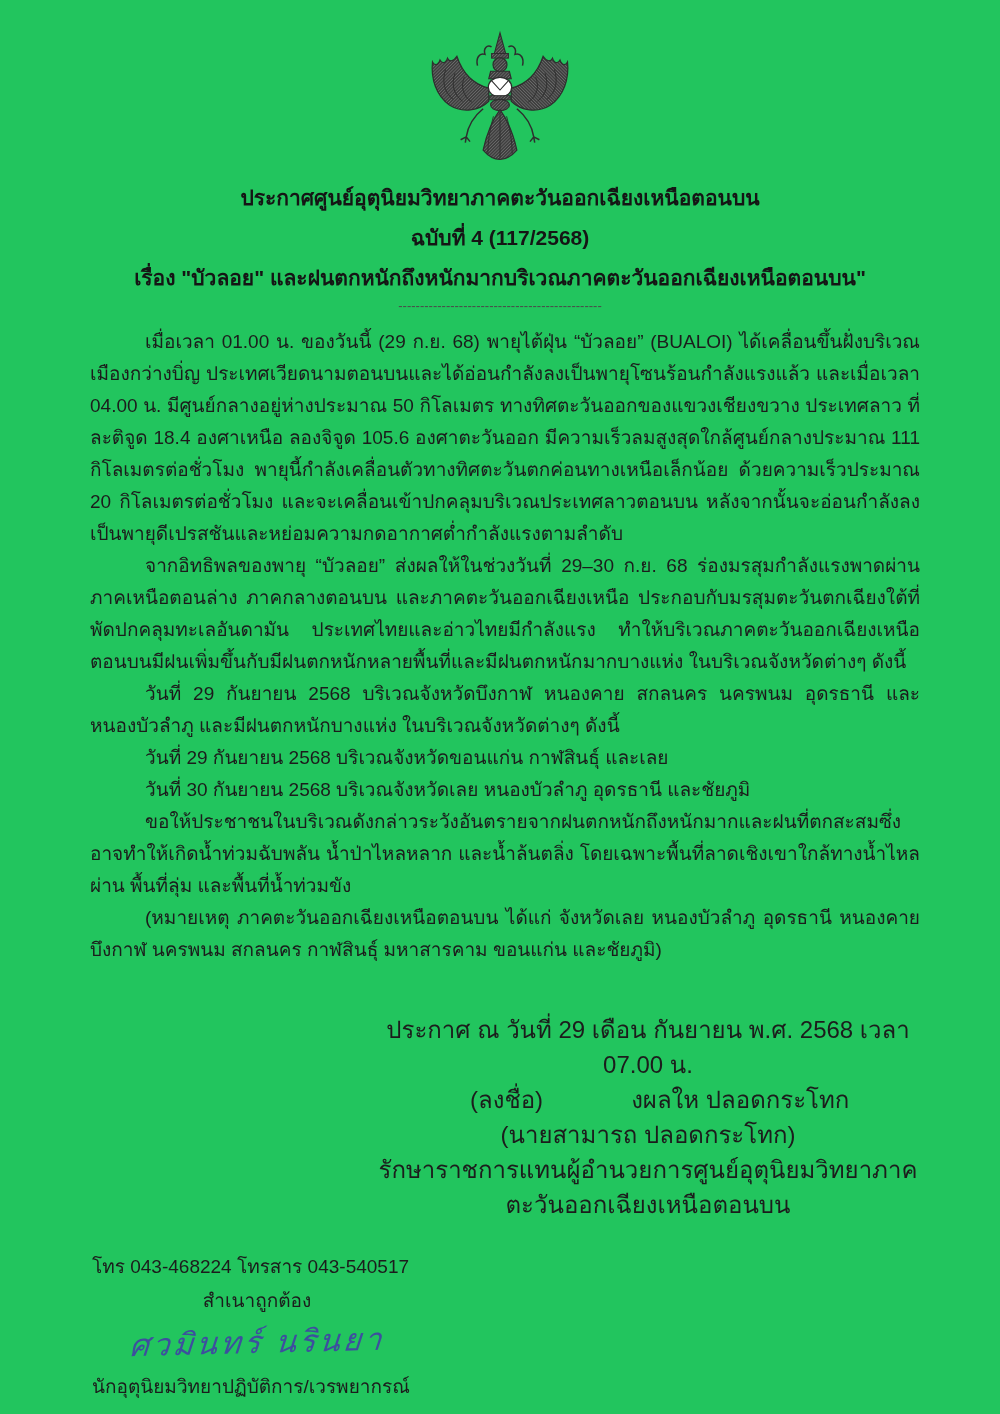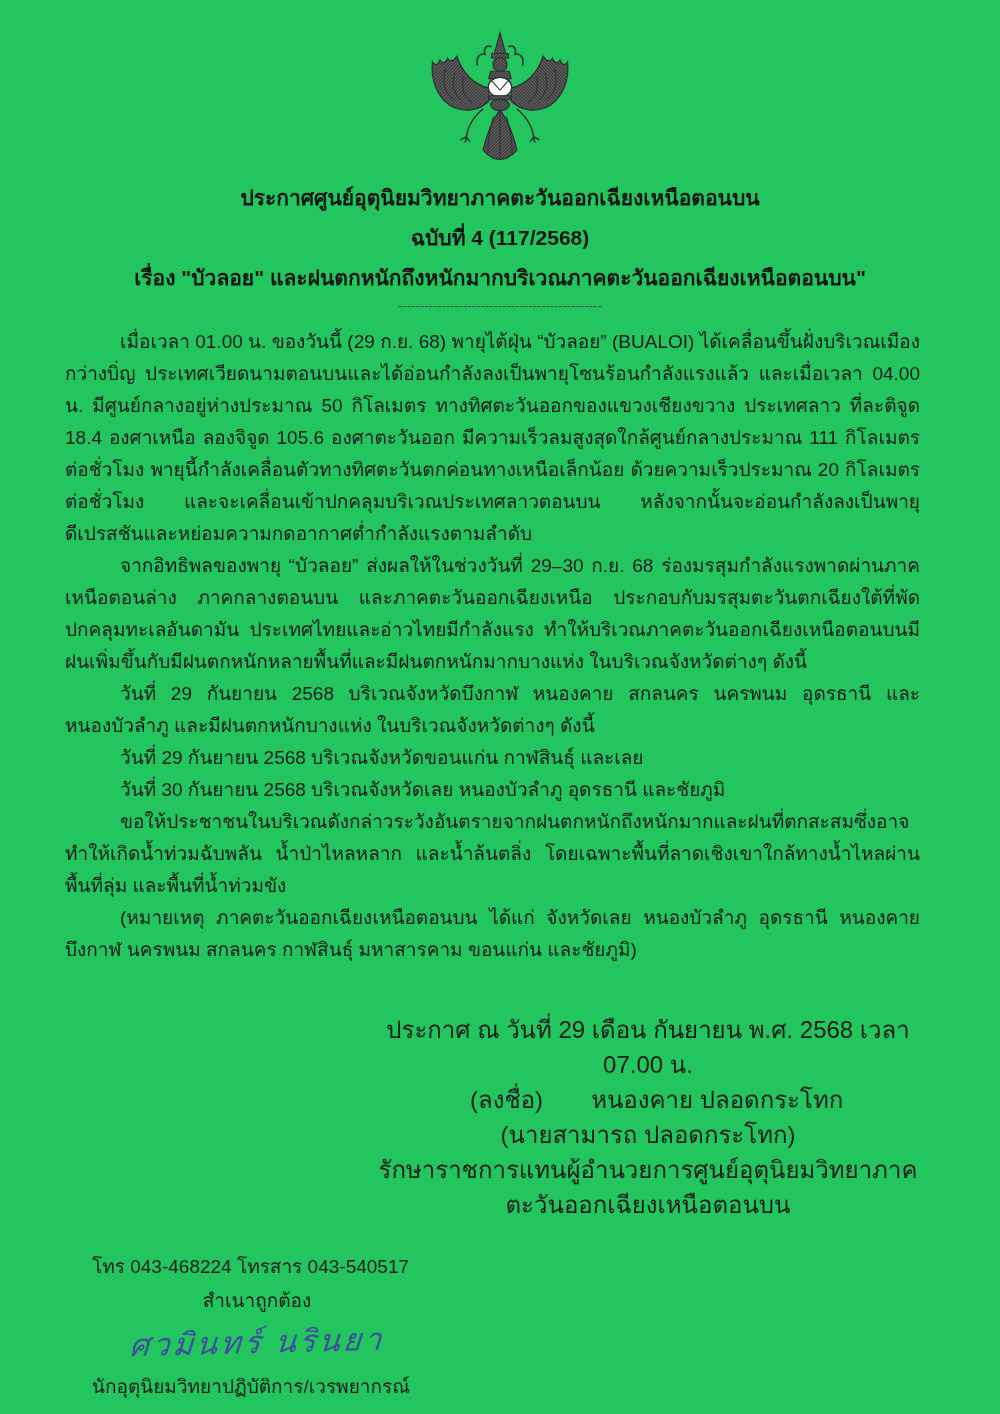--- a/index.html
+++ b/index.html
@@ -34,41 +34,41 @@
   .separator {
     text-align: center;
     font-size: 13px;
     line-height: 16px;
     letter-spacing: 0px;
     color: #4a4a4a;
     overflow: hidden;
     white-space: nowrap;
   }
   .body-text {
-    margin: 12px 80px 0 65px;
+    margin: 12px 80px 0 90px;
     font-size: 19px;
     line-height: 32px;
     text-align: justify;
   }
   .body-text p {
     margin: 0;
     text-indent: 55px;
   }
   .signoff {
     width: 540px;
     margin: 46px 0 0 378px;
     font-size: 24px;
     line-height: 35px;
     text-align: center;
   }
   .sign-line {
     display: flex;
     justify-content: flex-start;
     padding-left: 92px;
-    gap: 48px;
+    gap: 88px;
     text-align: left;
   }
   .footer {
     width: 330px;
     margin: 28px 0 0 92px;
     font-size: 19px;
     line-height: 34px;
   }
   .footer .certified {
     text-align: center;
@@ -139,21 +139,21 @@
     <p>วันที่ 29 กันยายน 2568 บริเวณจังหวัดขอนแก่น กาฬสินธุ์ และเลย</p>
     <p>วันที่ 30 กันยายน 2568 บริเวณจังหวัดเลย หนองบัวลำภู อุดรธานี และชัยภูมิ</p>
     <p>ขอให้ประชาชนในบริเวณดังกล่าวระวังอันตรายจากฝนตกหนักถึงหนักมากและฝนที่ตกสะสมซึ่งอาจทำให้เกิดน้ำท่วมฉับพลัน น้ำป่าไหลหลาก และน้ำล้นตลิ่ง โดยเฉพาะพื้นที่ลาดเชิงเขาใกล้ทางน้ำไหลผ่าน พื้นที่ลุ่ม และพื้นที่น้ำท่วมขัง</p>
     <p>(หมายเหตุ ภาคตะวันออกเฉียงเหนือตอนบน ได้แก่ จังหวัดเลย หนองบัวลำภู อุดรธานี หนองคาย บึงกาฬ นครพนม สกลนคร กาฬสินธุ์ มหาสารคาม ขอนแก่น และชัยภูมิ)</p>
   </div>
 
   <div class="signoff">
     <div>ประกาศ ณ วันที่ 29 เดือน กันยายน พ.ศ. 2568 เวลา 07.00 น.</div>
     <div class="sign-line">
       <span>(ลงชื่อ)</span>
-      <span>หนองคาย  ปลอดกระโทก</span>
+      <span>งผลให  ปลอดกระโทก</span>
     </div>
     <div>(นายสามารถ  ปลอดกระโทก)</div>
     <div>รักษาราชการแทนผู้อำนวยการศูนย์อุตุนิยมวิทยาภาคตะวันออกเฉียงเหนือตอนบน</div>
   </div>
 
   <div class="footer">
     <div class="contact">โทร 043-468224  โทรสาร 043-540517</div>
     <div class="certified">สำเนาถูกต้อง</div>
     <div class="handwritten" style="color: rgb(61, 79, 158);">ศวมินทร์  นรินยา</div>
     <div class="certifier-title">นักอุตุนิยมวิทยาปฏิบัติการ/เวรพยากรณ์อากาศ</div>

